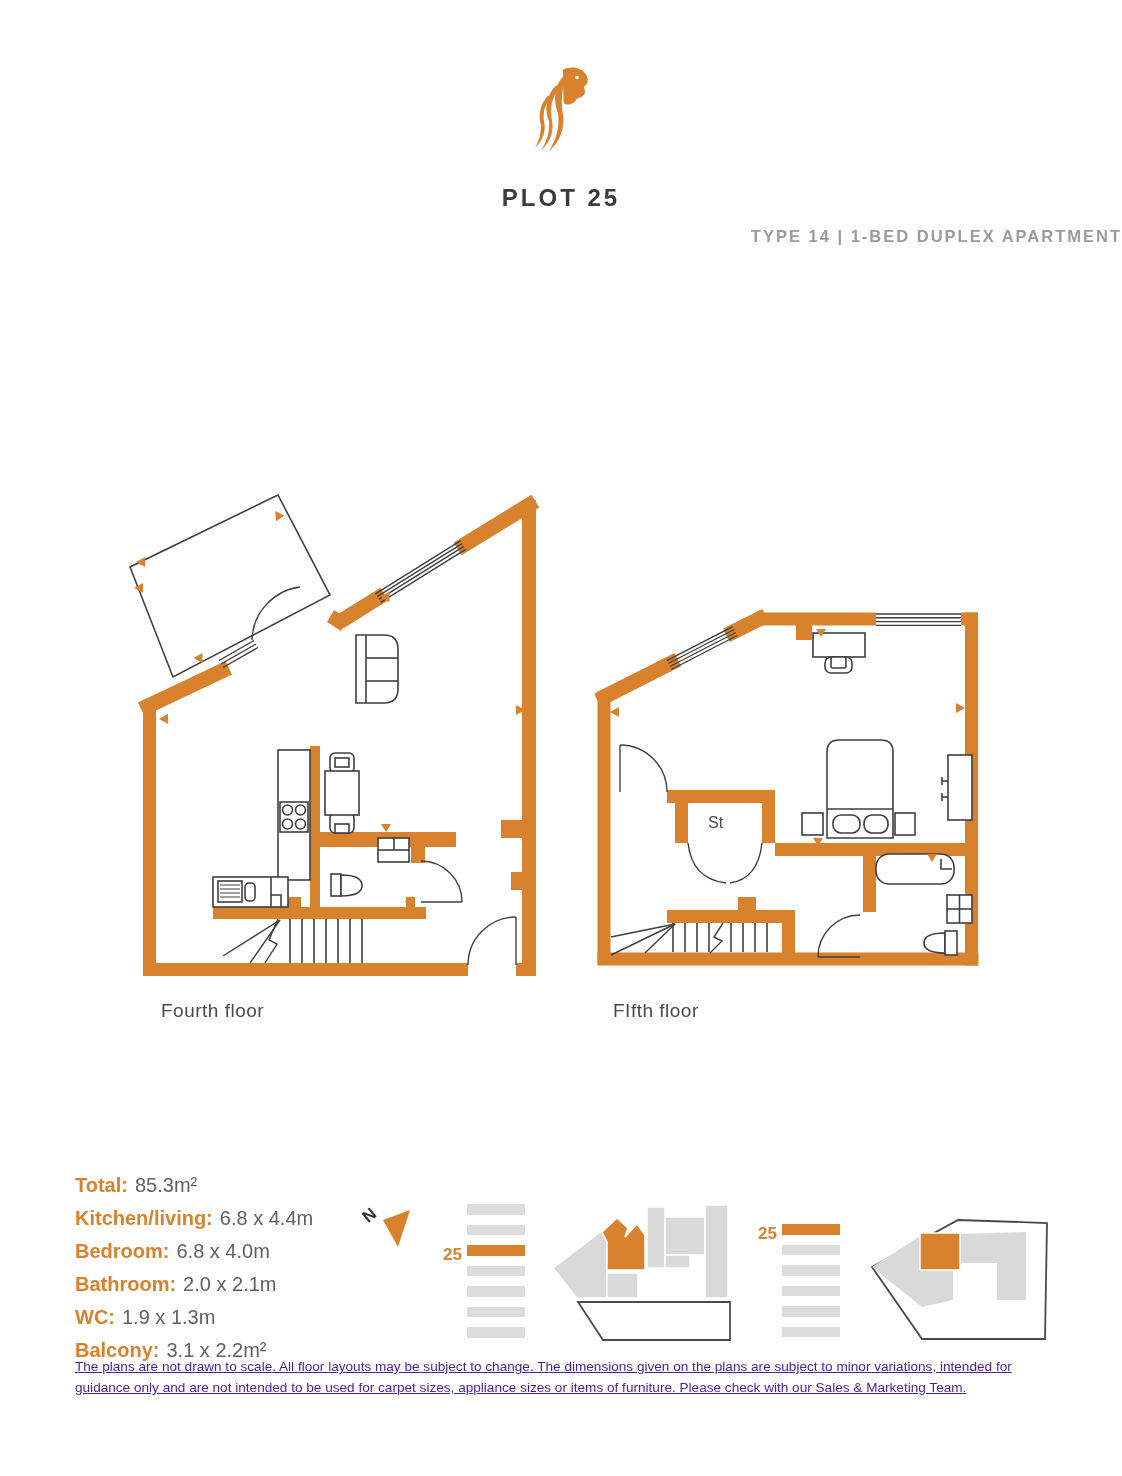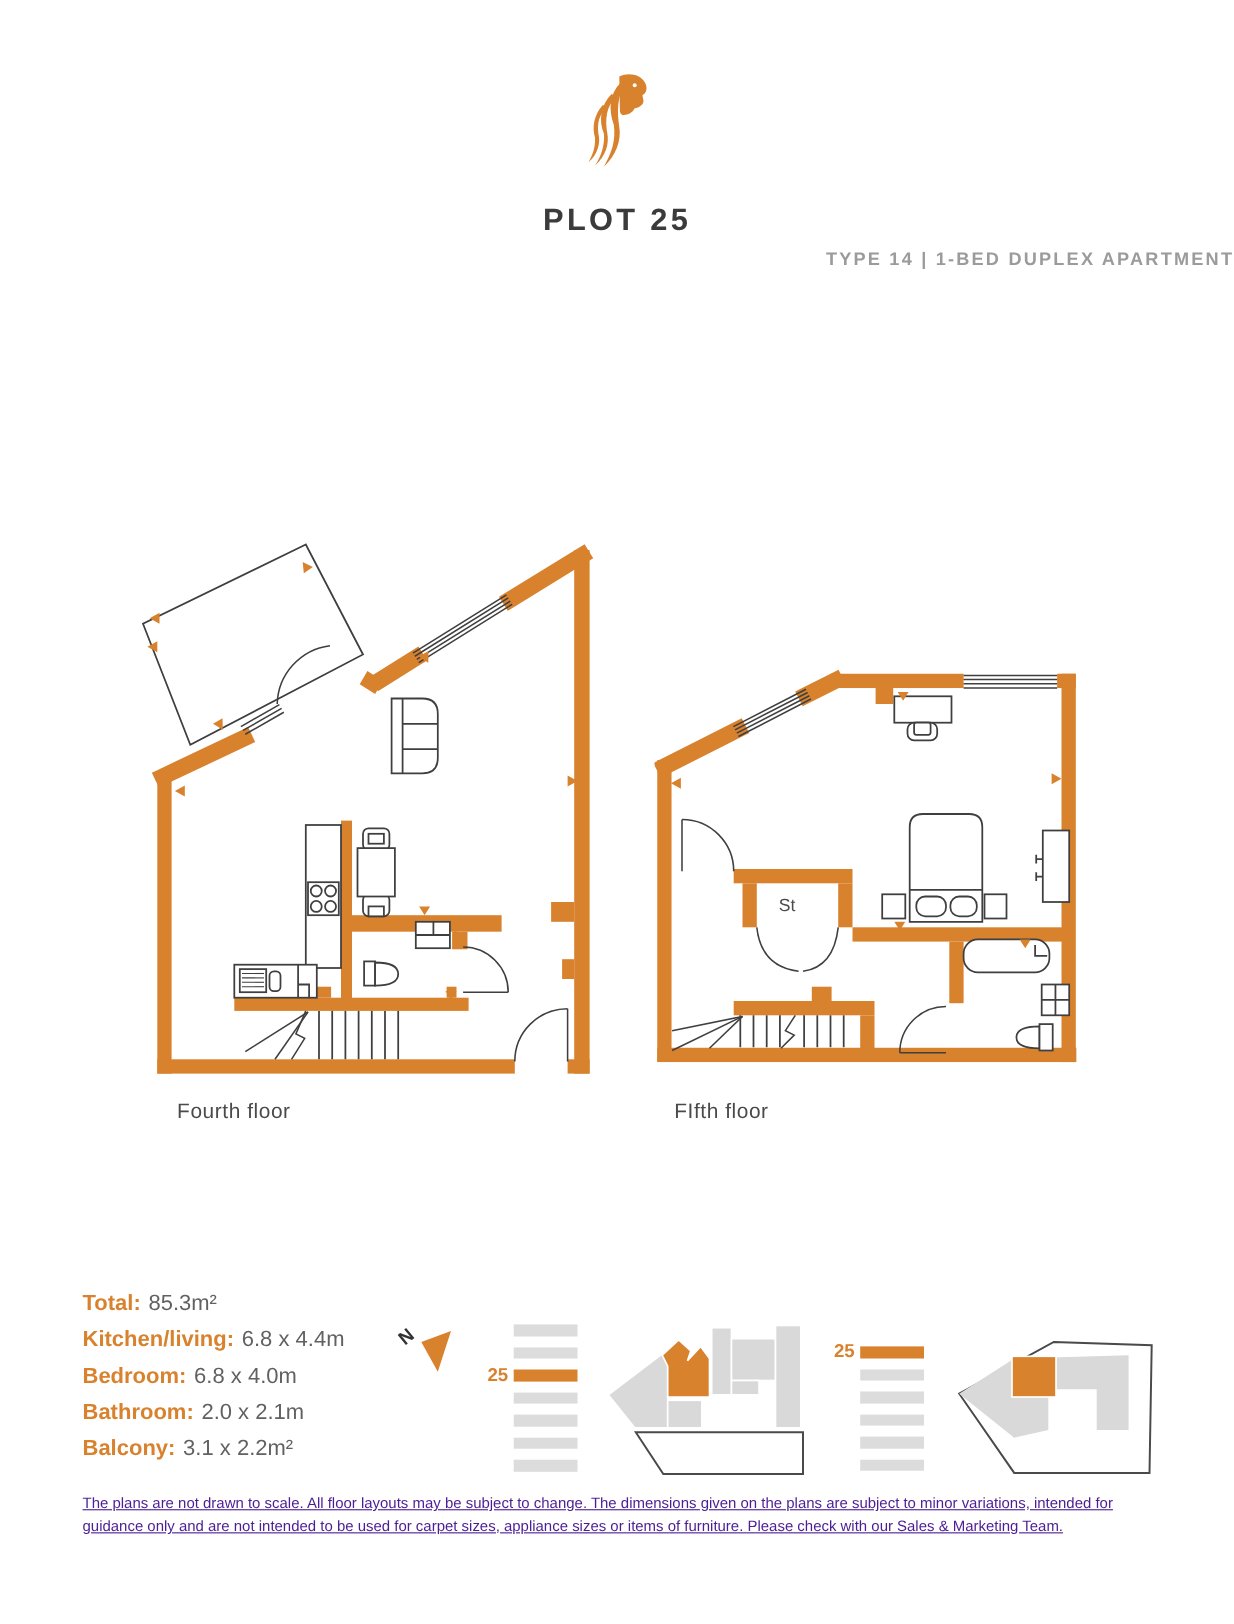--- a/index.html
+++ b/index.html
@@ -1,30 +1,30 @@
 <!DOCTYPE html>
 <html><head>
 <meta charset="utf-8">
 <style>
   html,body{margin:0;padding:0;background:#fff;}
   #page{position:relative;width:1122px;height:1476px;background:#ffffff;overflow:hidden;
         font-family:"Liberation Sans", sans-serif;}
   .abs{position:absolute;}
-  #title{left:0;top:184px;width:1122px;text-align:center;font-size:28px;font-weight:bold;
+  #title{left:0;top:184px;width:1122px;text-align:center;font-size:24px;font-weight:bold;
          letter-spacing:3px;color:#3b3b3b;}
   #subtitle{left:0;top:227px;width:1122px;text-align:right;font-size:16.5px;font-weight:bold;
             letter-spacing:2px;color:#9b9b9b;}
   .floor-label{font-size:19px;color:#4a4a4a;letter-spacing:0.5px;margin-left:16px;}
   #details{left:75px;top:1169px;}
   .detail-row{font-size:20px;line-height:33px;white-space:nowrap;}
   .detail-label{color:#D9822E;font-weight:bold;margin-top:18px;}
   .detail-value{color:#616161;margin-left:7px;}
   #disclaimer{left:75px;top:1356px;width:985px;font-size:13.6px;line-height:21px;color:#4c1d95;text-decoration:underline;}
   .stack{display:flex;flex-direction:column;}
-  .stack-row{display:flex;align-items:center;height:10.5px;margin-bottom:10px;}
+  .stack-row{display:flex;height:10.5px;margin-bottom:10px;}
   .stack-label{width:26px;text-align:right;margin-right:5px;font-size:17px;font-weight:bold;color:#D9822E;}
   .stack-bar{width:58px;height:10.5px;background:#dcdcdc;}
   .stack-bar.hl{background:#D9822E;}
   svg{display:block;}
 </style>
 </head>
 <body>
 
 <div id="page">
 
@@ -268,20 +268,21 @@
       </g>
     </svg>
   </div>
   <div class="abs floor-label" style="left:597px;top:1000px;">FIfth floor</div>
 
   <div class="abs" id="details">
       <div class="detail-row"><span class="detail-label">Total:</span><span class="detail-value">85.3m²</span></div>
       <div class="detail-row"><span class="detail-label">Kitchen/living:</span><span class="detail-value">6.8 x 4.4m</span></div>
       <div class="detail-row"><span class="detail-label">Bedroom:</span><span class="detail-value">6.8 x 4.0m</span></div>
       <div class="detail-row"><span class="detail-label">Bathroom:</span><span class="detail-value">2.0 x 2.1m</span></div>
+      <div class="detail-row"><span class="detail-label">WC:</span><span class="detail-value">1.9 x 1.3m</span></div>
       <div class="detail-row"><span class="detail-label">Balcony:</span><span class="detail-value">3.1 x 2.2m²</span></div>
     </div>
 
   <div class="abs" style="left:355px;top:1195px;">
     <svg width="60" height="65" viewBox="0 0 60 65">
       <polygon points="28,25 55,15 43,52" fill="#D9822E"></polygon>
       <text x="8" y="26" font-size="17" font-weight="bold" fill="#333" transform="rotate(-40 14 20)">N</text>
     </svg>
   </div>
 

